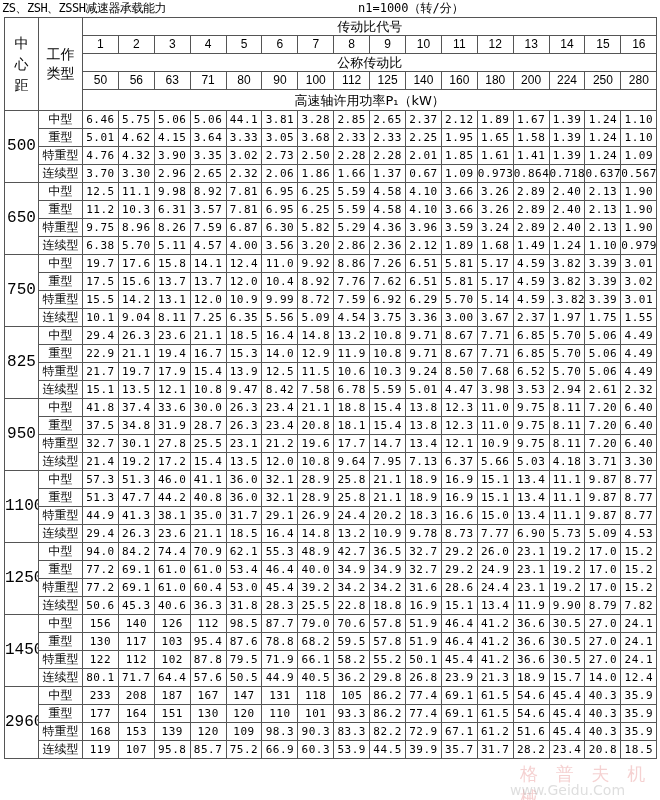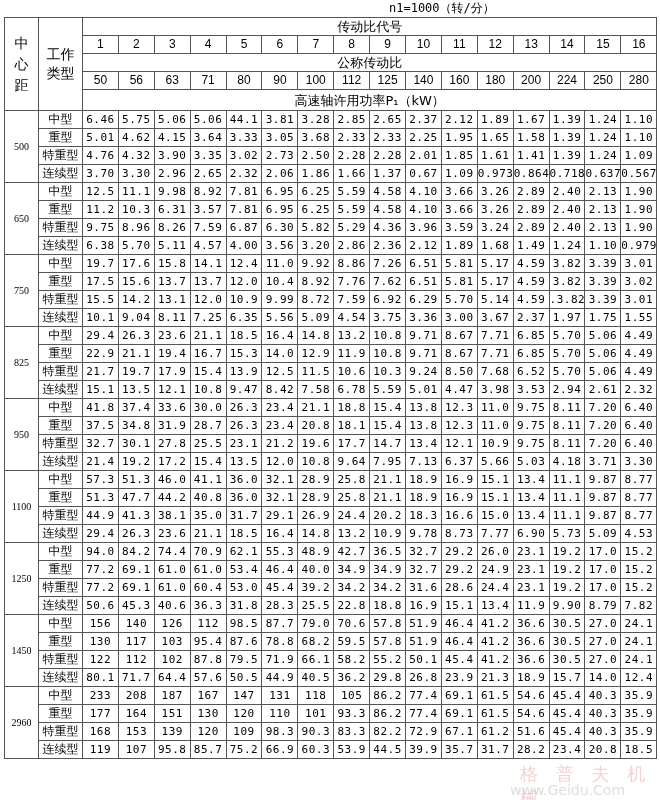--- a/index.html
+++ b/index.html
@@ -1,34 +1,35 @@
 <!DOCTYPE html>
 <html><head>
 <meta charset="utf-8">
 <style>
   html, body { margin:0; padding:0; background:#ffffff; }
   body { width:660px; height:800px; overflow:hidden; position:relative; font-family:"DejaVu Sans Mono","Liberation Mono",monospace; color:#000; }
   .title-bar { position:absolute; left:2px; top:0; width:656px; height:17px; font-size:12px; line-height:17px; }
   .title-left { position:absolute; left:0; top:0; letter-spacing:-0.5px; }
-  .title-right { position:absolute; left:387px; top:0; }
+  .title-right { position:absolute; left:356px; top:0; }
   table.cap { position:absolute; left:4px; top:17px; width:653px; border-collapse:collapse; table-layout:fixed; font-size:12px; }
   table.cap td { border:1px solid #555; text-align:center; padding:0; height:17px; line-height:17px; white-space:nowrap; overflow:hidden; }
   table.cap td.hdrbig { font-family:"DejaVu Sans","Liberation Sans",sans-serif; font-size:13px; }
-  table.cap td.center-dist { font-family:Liberation Serif, serif; font-size:10px; }
+  table.cap td.center-dist { font-family:Liberation Mono, monospace; font-size:16px; }
   table.cap td.worktype { font-family:"DejaVu Sans","Liberation Sans",sans-serif; font-size:12px;margin-left:43px; }
   table.cap td.num { font-family:"DejaVu Sans Mono","Liberation Mono",monospace; font-size:11px; letter-spacing:0.5px; }
   table.cap td.numhdr { font-family:"Liberation Sans","DejaVu Sans",sans-serif; font-size:12px; }
   .vert { display:block; line-height:21px; font-size:14px; }
   .watermark { position:absolute; left:520px; top:762px; font-size:18px; color:rgba(220,90,90,0.28); letter-spacing:6px; font-family:"DejaVu Sans",sans-serif; pointer-events:none; }
   .watermark2 { position:absolute; left:510px; top:782px; font-size:14px; color:rgba(160,160,160,0.35); font-family:"DejaVu Sans",sans-serif; pointer-events:none;text-align:right; }
 </style>
 </head>
 <body>
 
 <div class="title-bar">
+  <span class="title-left">ZS、ZSH、ZSSH减速器承载能力</span>
   <span class="title-right">n1=1000（转/分）</span>
 </div>
 
 <table class="cap" id="cap-table">
   <colgroup>
     <col style="width:34px">
       <col style="width:44px">
     <col span="16" style="width:35.9px">
   </colgroup>
   <thead id="cap-head">

